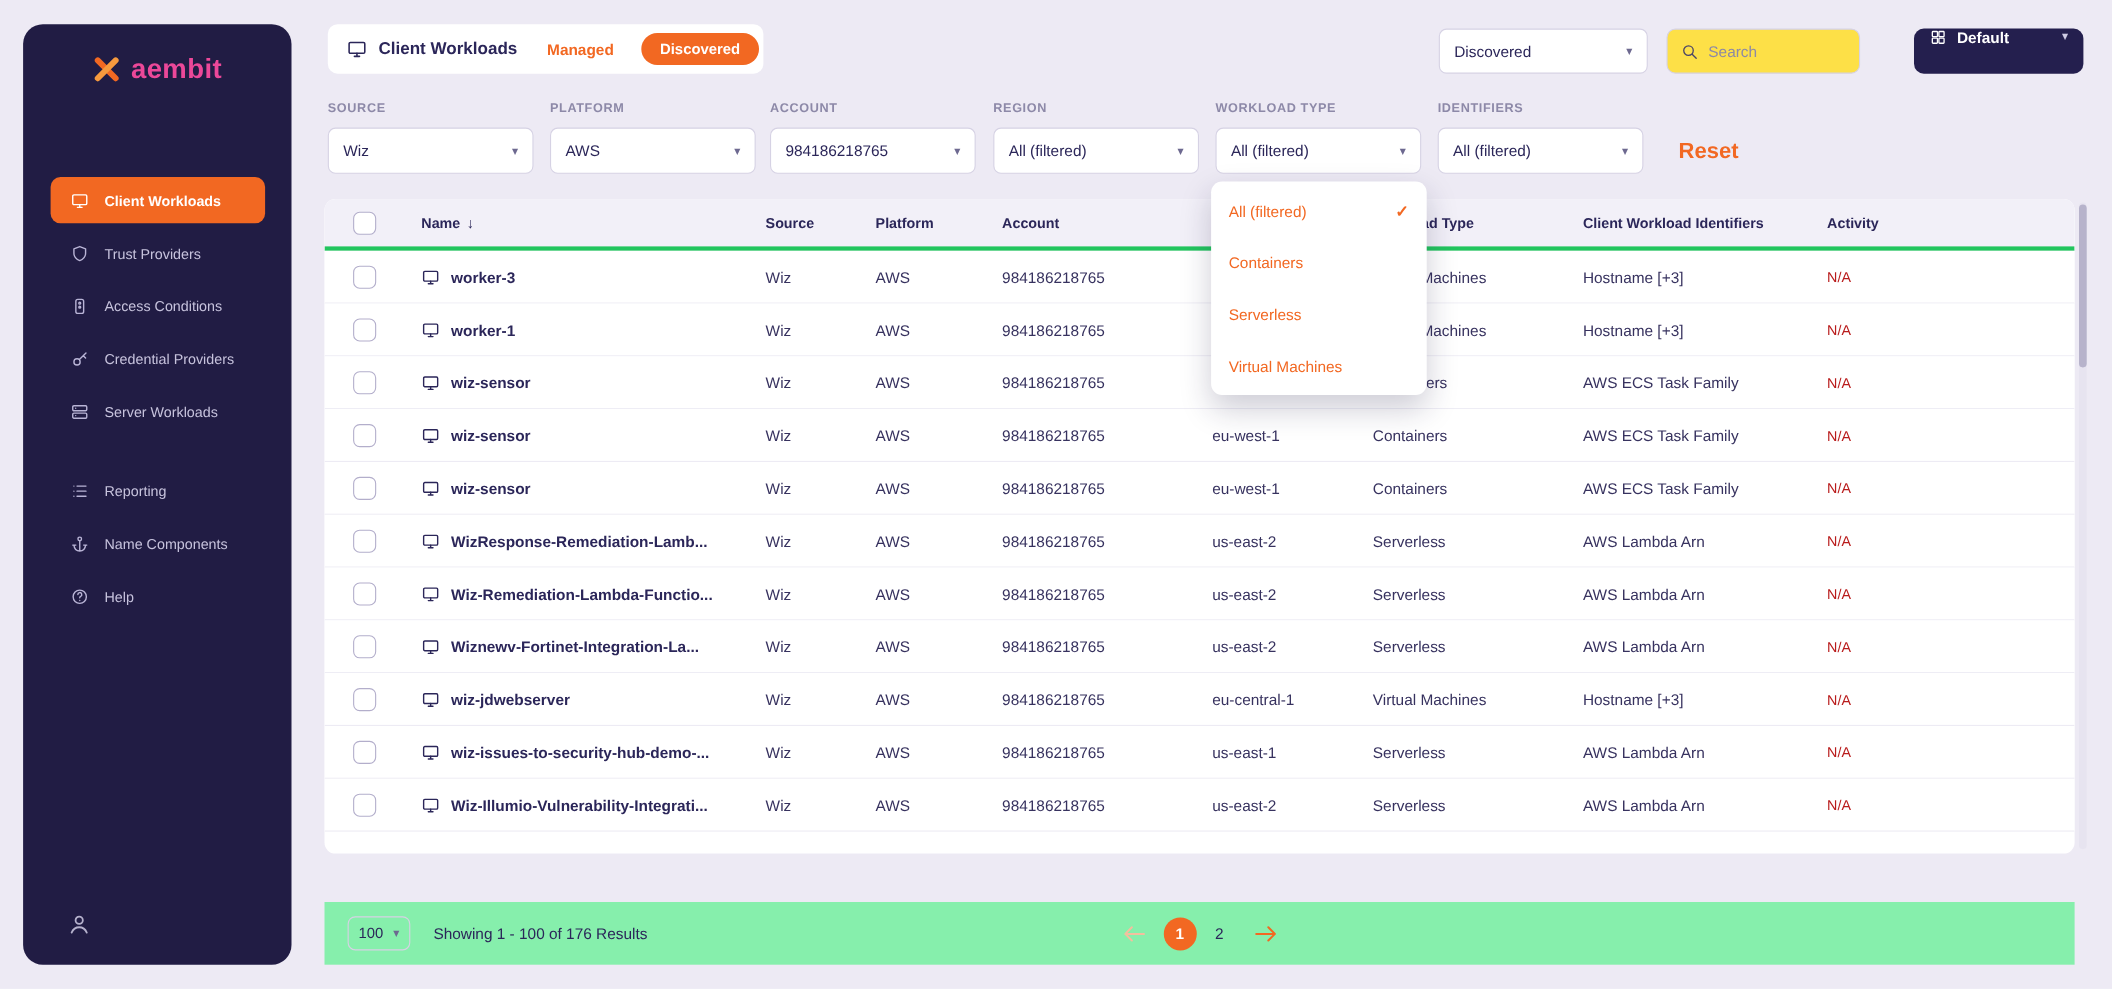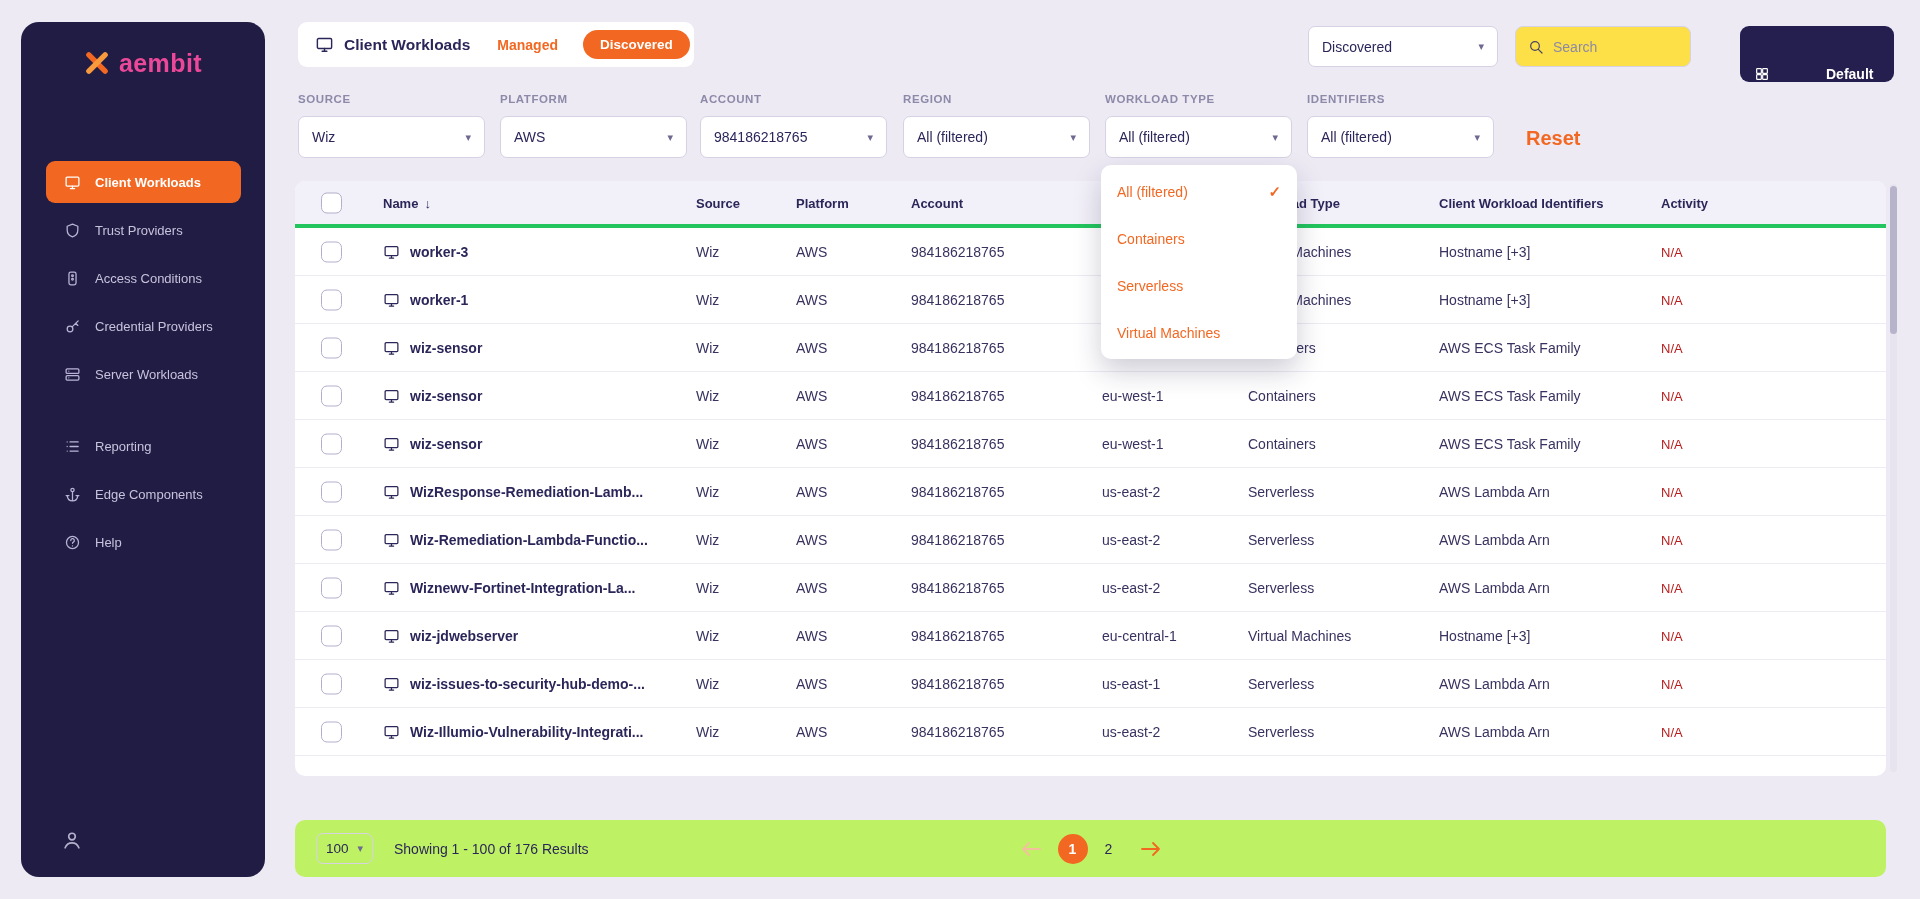--- a/index.html
+++ b/index.html
@@ -44,22 +44,22 @@
   .caret { margin-left:auto; color:#6d6990; font-size:11px; padding-left:8px; }
   #view-select { left:1308px; top:26px; width:190px; height:41px; }
 
   #search-box { position:absolute; left:1515px; top:26px; width:176px; height:41px; background:#fde047;
     border:1px solid #d6d2e4; border-radius:8px; display:flex; align-items:center; padding:0 12px; gap:9px; }
   #search-box .s-icon { width:16px; height:16px; color:#4a4568; flex:0 0 auto; }
   #search-box input { border:none; outline:none; font-size:14px; color:#2b2659; width:100%;
     background:transparent; font-family:"Liberation Sans", sans-serif; }
   #search-box input::placeholder { color:#8d89a5; }
 
-  #default-btn { position:absolute; left:1740px; top:26px; width:154px; height:56px; background:#241f4e;
-    border-radius:9px; display:flex; align-items:flex-end; padding:0 14px; color:#fff; cursor:pointer;gap:47px; }
+  #default-btn { position:absolute; left:1740px; top:26px; width:154px; height:41px; background:#241f4e;
+    border-radius:9px; display:flex; align-items:flex-start; padding:0 14px; color:#fff; cursor:pointer; }
   #default-btn .grid-icon { width:16px; height:16px; color:#fff; }
   #default-btn .lbl { margin-left:9px; font-size:14px; font-weight:600; }
   #default-btn .caret { color:#cfcbe4; }
 
   
   .f-label { position:absolute; top:93px; font-size:11.5px; font-weight:700; color:#8d89a8; letter-spacing:.05em; }
   .f-select { top:116px; width:187px; height:42px; }
   #reset-link { position:absolute; left:1526px; top:127px; color:#f26822; font-size:20px; font-weight:700; cursor:pointer; }
 
   
@@ -85,21 +85,21 @@
     box-shadow:0 12px 28px rgba(33,28,68,.22); padding:3px 0; z-index:20; }
   .menu-item { display:flex; align-items:center; height:47px; padding:0 16px; color:#f26822;
     font-size:14px; font-weight:500; cursor:pointer; }
   .menu-item .check { margin-left:auto; color:#f26822; font-weight:700; font-size:15px; }
 
   
   #scrollbar { position:absolute; left:1890px; top:184px; width:7px; height:588px; background:#e7e4f0; border-radius:4px; }
   #scroll-thumb { position:absolute; left:0; top:2px; width:7px; height:148px; background:#b7b3cb; border-radius:4px; cursor:grab; }
 
   
-  #footer-card { position:absolute; left:295px; top:820px; width:1591px; height:57px; background:#bef264; border-radius:10px; }
+  #footer-card { position:absolute; left:295px; top:820px; width:1591px; height:57px; background:#86efac; border-radius:0; }
   #page-size { position:absolute; left:21px; top:13px; width:57px; height:31px; border:1px solid #d6d2e4;
     border-radius:7px; display:flex; align-items:center; padding:0 9px; font-size:13.5px; cursor:pointer; }
   #summary { position:absolute; left:99px; top:50%; transform:translateY(-50%); font-size:14px; color:#2b2659; }
   #pager { position:absolute; left:0; right:0; top:0; bottom:0; display:flex; align-items:center;
     justify-content:center; gap:15px; }
   .pg-arrow { width:24px; height:18px; cursor:pointer; }
   .pg-arrow.prev { color:#f3bf9e; }
   .pg-arrow.next { color:#f26822; }
   .page-btn { width:30px; height:30px; border-radius:50%; display:flex; align-items:center; justify-content:center;
     font-size:14px; color:#2b2659; cursor:pointer; }
@@ -171,21 +171,21 @@
         </span>
         <span class="nav-label">Reporting</span>
       </div>
       <div class="nav-item">
         <span class="nav-icon">
           <svg width="17" height="17" viewBox="0 0 24 24" fill="none" stroke="currentColor" stroke-width="1.8" stroke-linecap="round" stroke-linejoin="round">
             <circle cx="12" cy="5.5" r="2.3"></circle>
             <path d="M12 7.8V21M4.5 13.5c.5 4.5 3.6 7.5 7.5 7.5s7-3 7.5-7.5M3 13.5h4M17 13.5h4"></path>
           </svg>
         </span>
-        <span class="nav-label">Edge Components</span>
+        <span class="nav-label">Name Components</span>
       </div>
       <div class="nav-item">
         <span class="nav-icon">
           <svg width="17" height="17" viewBox="0 0 24 24" fill="none" stroke="currentColor" stroke-width="1.8" stroke-linecap="round" stroke-linejoin="round">
             <circle cx="12" cy="12" r="8.5"></circle>
             <path d="M9.6 9.2a2.5 2.5 0 1 1 3.6 2.2c-.8.4-1.2.9-1.2 1.8"></path>
             <path d="M12 16.8h.01"></path>
           </svg>
         </span>
         <span class="nav-label">Help</span>

